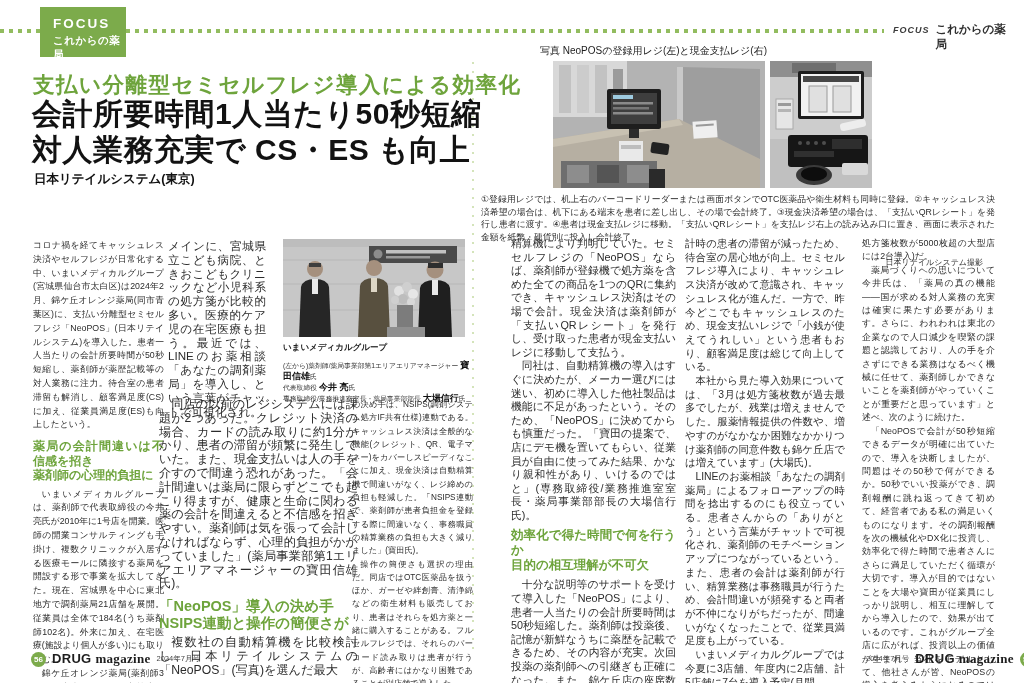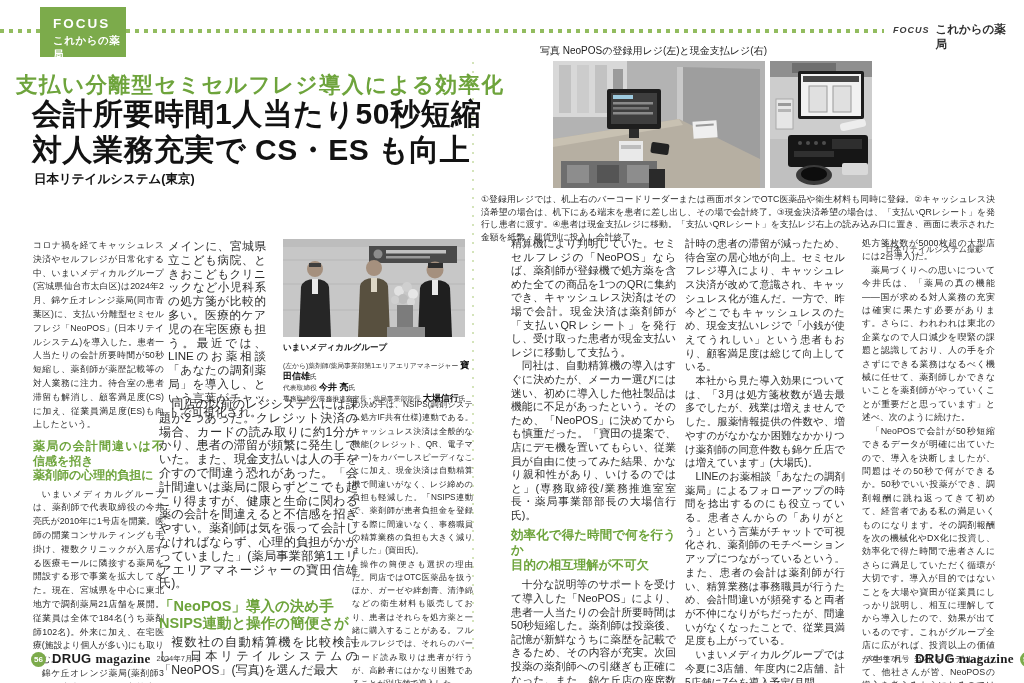--- a/index.html
+++ b/index.html
@@ -14,21 +14,21 @@
   .fb1{font-weight:bold;font-size:13.5px;letter-spacing:2px;}
   .fb2{font-weight:bold;font-size:10.5px;margin-top:3px;letter-spacing:.5px;}
   
   .focus-right{position:absolute;left:884px;top:22px;background:#fff;padding:0 9px;
     display:flex;align-items:baseline;gap:6px;}
   .fr1{font-size:9px;font-style:italic;font-weight:bold;color:#3a3a3a;letter-spacing:1px;}
   .fr2{font-size:11.5px;font-weight:bold;color:#2f2f2f;}
   .fold{position:absolute;left:472px;top:62px;width:2px;height:594px;
     background:repeating-linear-gradient(180deg,#d4e4ba 0 2px,transparent 2px 9px);}
   
-  .kicker{position:absolute;left:16px;top:70px;font-size:21.5px;font-weight:bold;color:#6ea43c;letter-spacing:1.5px;}
+  .kicker{position:absolute;left:33px;top:70px;font-size:21.5px;font-weight:bold;color:#6ea43c;letter-spacing:1.5px;}
   .hl{position:absolute;left:32px;font-size:30px;font-weight:900;color:#121212;letter-spacing:.5px;}
   .hl1{top:94px;text-align:right;} .hl2{top:130px;}
   .byline{position:absolute;left:34px;top:171px;font-size:12.5px;font-weight:bold;color:#121212;}
   
   .col{position:absolute;text-align:justify;}
   .col p{margin:0;text-indent:1em;}
   .col p.cont{text-indent:0;}
   .ghead{color:#6ea43c;font-weight:bold;text-indent:0;}
   .c1{left:33px;top:239px;width:131px;font-size:8.8px;line-height:13.8px;}
   .c1 .ghead{font-size:12px;line-height:14.5px;margin:7px 0 5px;}
@@ -47,21 +47,21 @@
   .cap-title{font-size:8.5px;font-weight:bold;color:#222;margin-bottom:6px;}
   .cap-row{font-size:6.8px;color:#333;line-height:10px;}
   .cap-row .nm{font-size:9px;font-weight:bold;color:#111;}
   
   .photo-title{position:absolute;left:540px;top:44px;width:340px;text-align:left;
     font-size:10px;font-weight:normal;color:#1d1d1d;}
   .ph-reg{left:553px;top:61px;width:212px;height:127px;}
   .ph-cash{left:770px;top:61px;width:102px;height:127px;}
   .photo-cap{position:absolute;left:481px;top:193px;width:514px;font-size:8.8px;
     line-height:12.6px;text-align:justify;color:#2b2b2b;}
-  .photo-credit{text-align:right;font-size:8px;color:#333;margin-top:1px;padding-right:12px;
+  .photo-credit{text-align:right;font-size:8px;color:#333;margin-top:14px;padding-right:12px;
     font-family:"Liberation Serif","DejaVu Serif",serif;}
   
   .pgfoot{position:absolute;top:651px;display:flex;align-items:center;gap:6px;}
   .pgfoot.fl{left:31px;} .pgfoot.fr{left:866px;}
   .badge{width:15px;height:15px;border-radius:50%;background:#7cab4b;color:#fff;font-size:8px;
     font-weight:bold;display:flex;align-items:center;justify-content:center;flex:0 0 auto;}
   .brand{font-size:13px;font-weight:900;color:#1d1d1d;letter-spacing:.3px;white-space:nowrap;}
   .brand .mag{font-family:"Liberation Serif","DejaVu Serif",serif;font-weight:bold;}
   .issue{font-size:7.5px;color:#444;white-space:nowrap;}
 </style>

